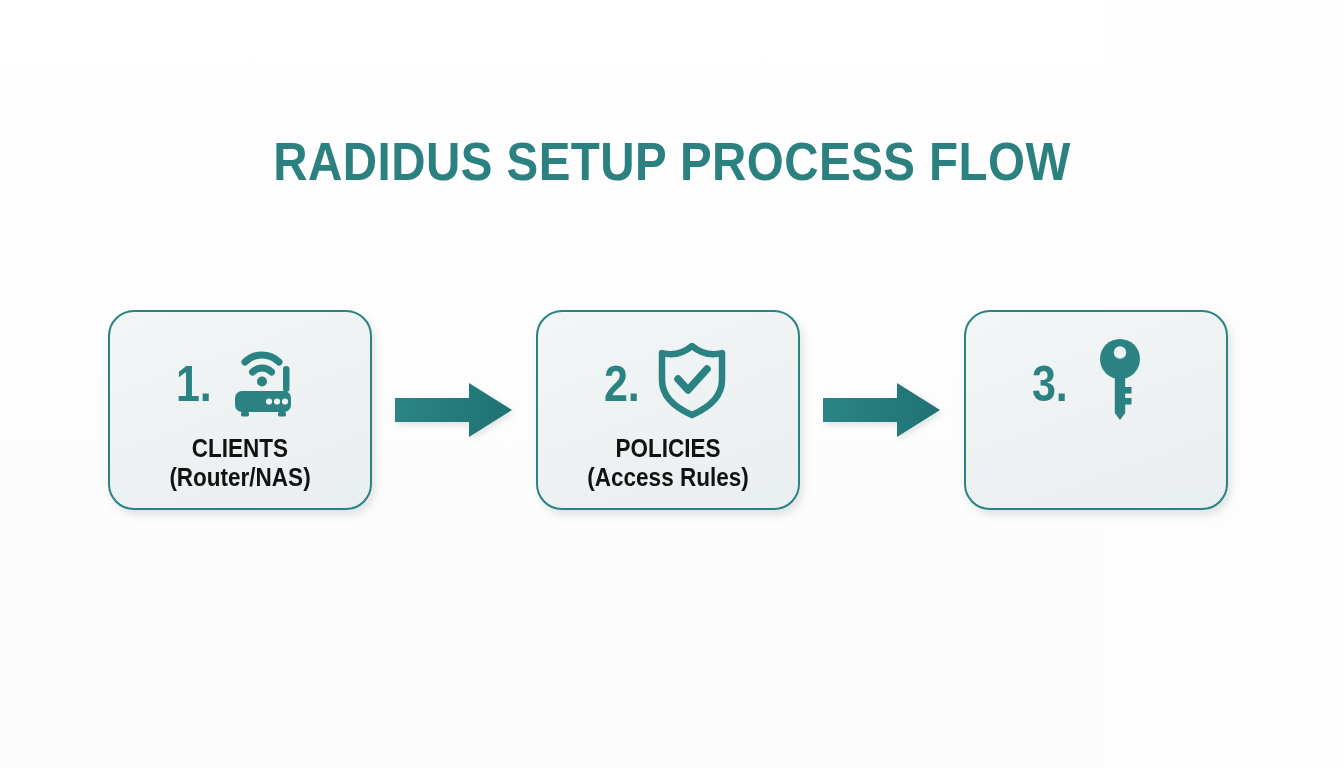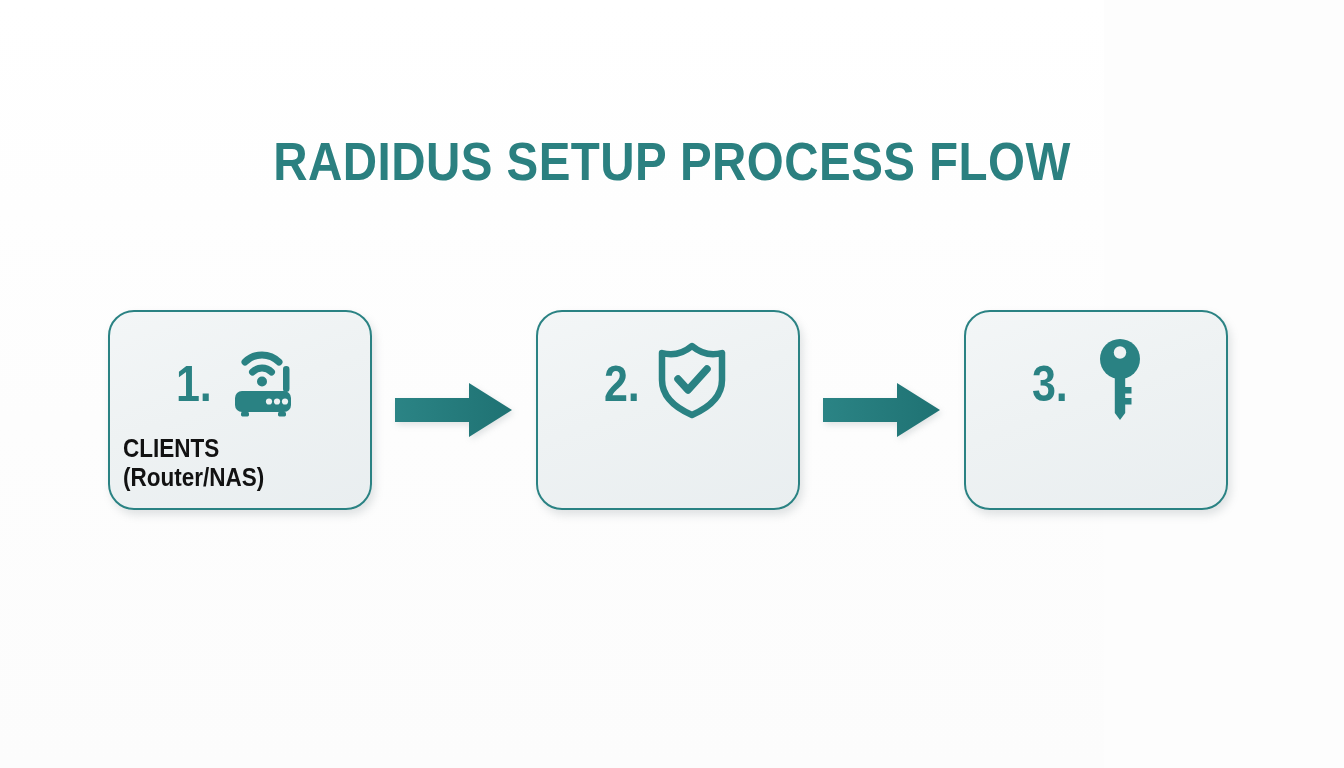--- a/index.html
+++ b/index.html
@@ -98,20 +98,21 @@
     align-items: center;
     justify-content: center;
   }
   .icon-wrap svg { display: block; }
 
   .card-labels {
     position: absolute;
     left: 0;
     right: 0;
     top: 122px;
+    text-align: center;
   }
   .label-main {
     color: #121212;
     font-family: "Liberation Sans Narrow", "Liberation Sans", sans-serif;
     font-weight: 700;
     font-size: 25px;
     line-height: 28px;
     transform: scaleX(0.9);
     white-space: nowrap;
   }
@@ -186,20 +187,24 @@
     <div class="card">
       <div class="card-top">
         <div class="step-num">2.</div>
         <div class="icon-wrap">
           <svg width="78" height="80" viewBox="0 0 78 80">
             <path d="M39 6 C 51 16, 62 15, 69 13 L69 40 C69 58, 55 68, 39 75 C23 68, 9 58, 9 40 L9 13 C16 15, 27 16, 39 6 Z" fill="none" stroke="#2a8283" stroke-width="6.5" stroke-linejoin="round"></path>
             <path d="M25 39 L35 50 L54 29" fill="none" stroke="#2a8283" stroke-width="7.5" stroke-linecap="round" stroke-linejoin="round"></path>
           </svg>
         </div>
       </div>
+      <div class="card-labels">
+        <div class="label-main">POLICIES</div>
+        <div class="label-sub">(Access Rules)</div>
+      </div>
     </div>
 
     <div class="arrow">
       <svg width="118" height="56" viewBox="0 0 118 56">
         <defs>
           <linearGradient id="ag2" x1="0" y1="0" x2="1" y2="0">
             <stop offset="0" stop-color="#2b8485"></stop>
             <stop offset="1" stop-color="#1f7273"></stop>
           </linearGradient>
         </defs>

